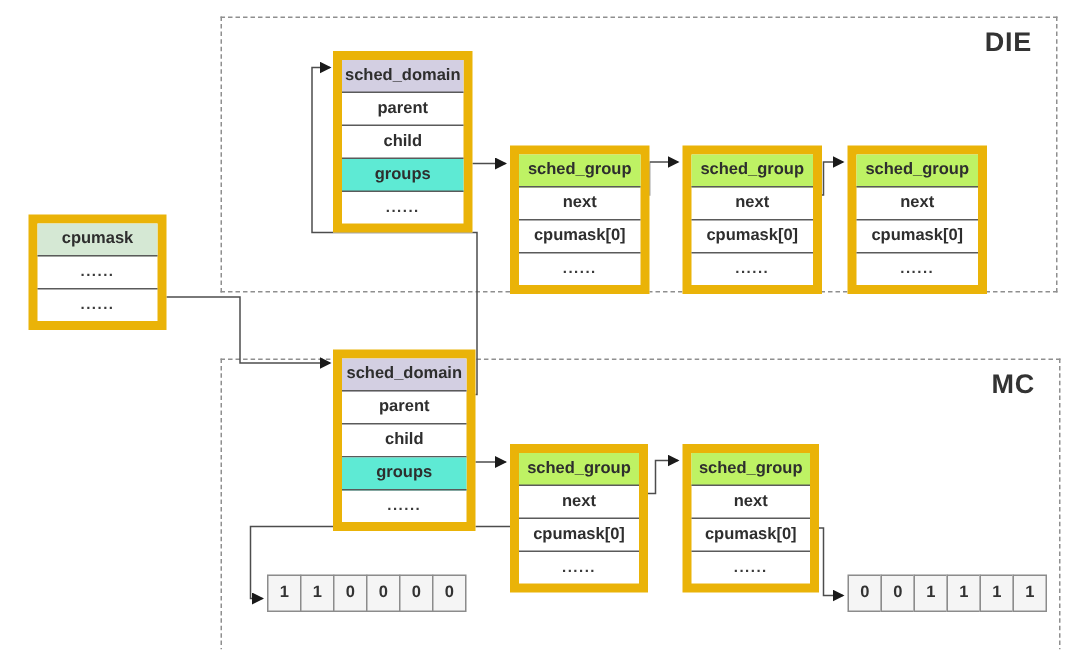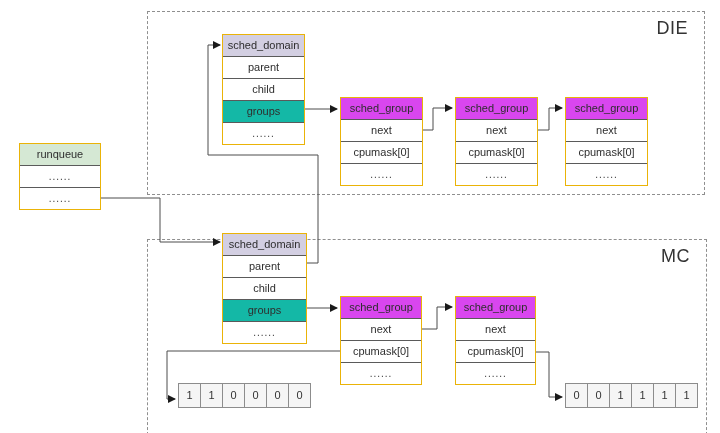--- a/index.html
+++ b/index.html
@@ -3,20 +3,21 @@
 <meta charset="utf-8">
 <style>
   html, body { margin: 0; padding: 0; background: #ffffff; }
   .canvas {
     position: relative;
     width: 720px;
     height: 433px;
     background: #ffffff;
     font-family: "Liberation Sans", sans-serif;
     overflow: hidden;
+    font-weight: bold;
   }
   .dashed-box {
     position: absolute;
     border: 1px dashed #8f8f8f;
     z-index: 0;
     background: transparent;
   }
   .box-label {
     position: absolute;
     top: 6px;
@@ -30,40 +31,40 @@
     left: 0; top: 0;
     z-index: 1;
   }
   svg.connectors polyline {
     fill: none;
     stroke: #4d4d4d;
     stroke-width: 1;
   }
   .struct {
     position: absolute;
-    border: 1px solid #eab308;
+    border: 6px solid #eab308;
     background: #ffffff;
     z-index: 2;
   }
   .cell {
     height: 21px;
     line-height: 21px;
     text-align: center;
     font-size: 11px;
     color: #2e2e2e;
     border-bottom: 1px solid #5a5a5a;
     overflow: hidden;
     white-space: nowrap;
   }
   .cell:last-child { border-bottom: none; }
   .hdr-green    { background: #d5e8d4; }
   .hdr-lavender { background: #d3cfe2; }
-  .hdr-blue     { background: #d946ef; }
+  .hdr-blue     { background: #bef264; }
   .row-orange   { background: #ffe6cc; }
-  .row-pink     { background: #14b8a6; text-align: center; }
+  .row-pink     { background: #5eead4; text-align: center; }
   .dots { color: #3a3a3a; letter-spacing: 1px; font-size: 10px; }
   .bits {
     position: absolute;
     display: flex;
     z-index: 2;
   }
   .bit {
     width: 21px;
     height: 23px;
     line-height: 23px;
@@ -99,21 +100,21 @@
     <polyline points="303,109 337,109" marker-end="url(#arrow)"></polyline>
     <polyline points="421,130 433,130 433,108 452,108" marker-end="url(#arrow)"></polyline>
     <polyline points="536,130 549,130 549,108 562,108" marker-end="url(#arrow)"></polyline>
     <polyline points="305,308 337,308" marker-end="url(#arrow)"></polyline>
     <polyline points="420,329 437,329 437,307 452,307" marker-end="url(#arrow)"></polyline>
     <polyline points="340,351 167,351 167,399 175,399" marker-end="url(#arrow)"></polyline>
     <polyline points="534,352 549,352 549,397 562,397" marker-end="url(#arrow)"></polyline>
   </svg>
 
   <div class="struct" style="left:19px; top:143px; width:80px;">
-    <div class="cell hdr-green">runqueue</div>
+    <div class="cell hdr-green">cpumask</div>
     <div class="cell dots">......</div>
     <div class="cell dots">......</div>
   </div>
 
   <div class="struct" style="left:222px; top:34px; width:81px;">
     <div class="cell hdr-lavender">sched_domain</div>
     <div class="cell">parent</div>
     <div class="cell">child</div>
     <div class="cell row-pink">groups</div>
     <div class="cell dots">......</div>

